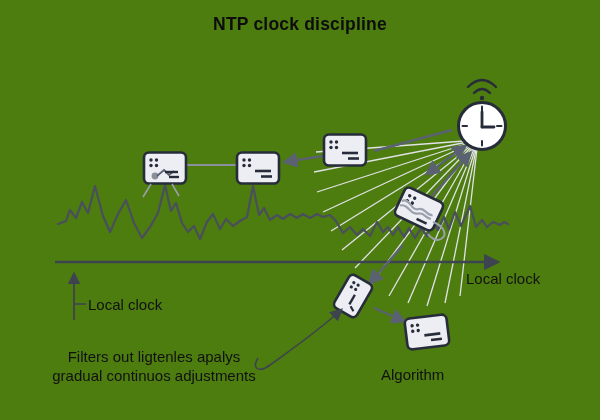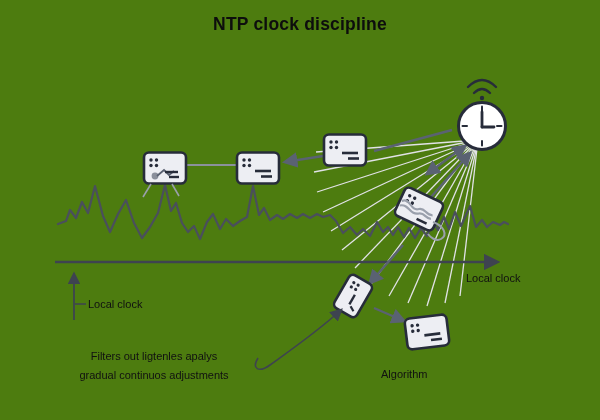--- a/index.html
+++ b/index.html
@@ -1,21 +1,21 @@
 <!DOCTYPE html>
 <html><head>
 <meta charset="utf-8">
 <style>
   html,body{margin:0;padding:0;background:#fff;}
   #stage{
     position:relative;width:600px;height:420px;background:#4d7c0f;
     font-family:"Liberation Sans",sans-serif;overflow:hidden;
   }
   #stage svg{position:absolute;left:0;top:0;}
-  .txt{position:absolute;color:#111;font-size:11px;line-height:19px;white-space:nowrap;}
+  .txt{position:absolute;color:#111;font-size:15px;line-height:19px;white-space:nowrap;}
   #title{
     position:absolute;top:14px;left:0;width:100%;text-align:center;
     font-size:17.5px;font-weight:700;color:#0d0d0d;letter-spacing:.2px;
   }
   #annotation{left:45px;top:347px;width:218px;text-align:center;white-space:normal;}
   #lbl-axis-right{left:466px;top:269px;}
   #lbl-axis-left{left:88px;top:295px;}
   #lbl-algorithm{left:381px;top:365px;}
 </style>
 </head>

